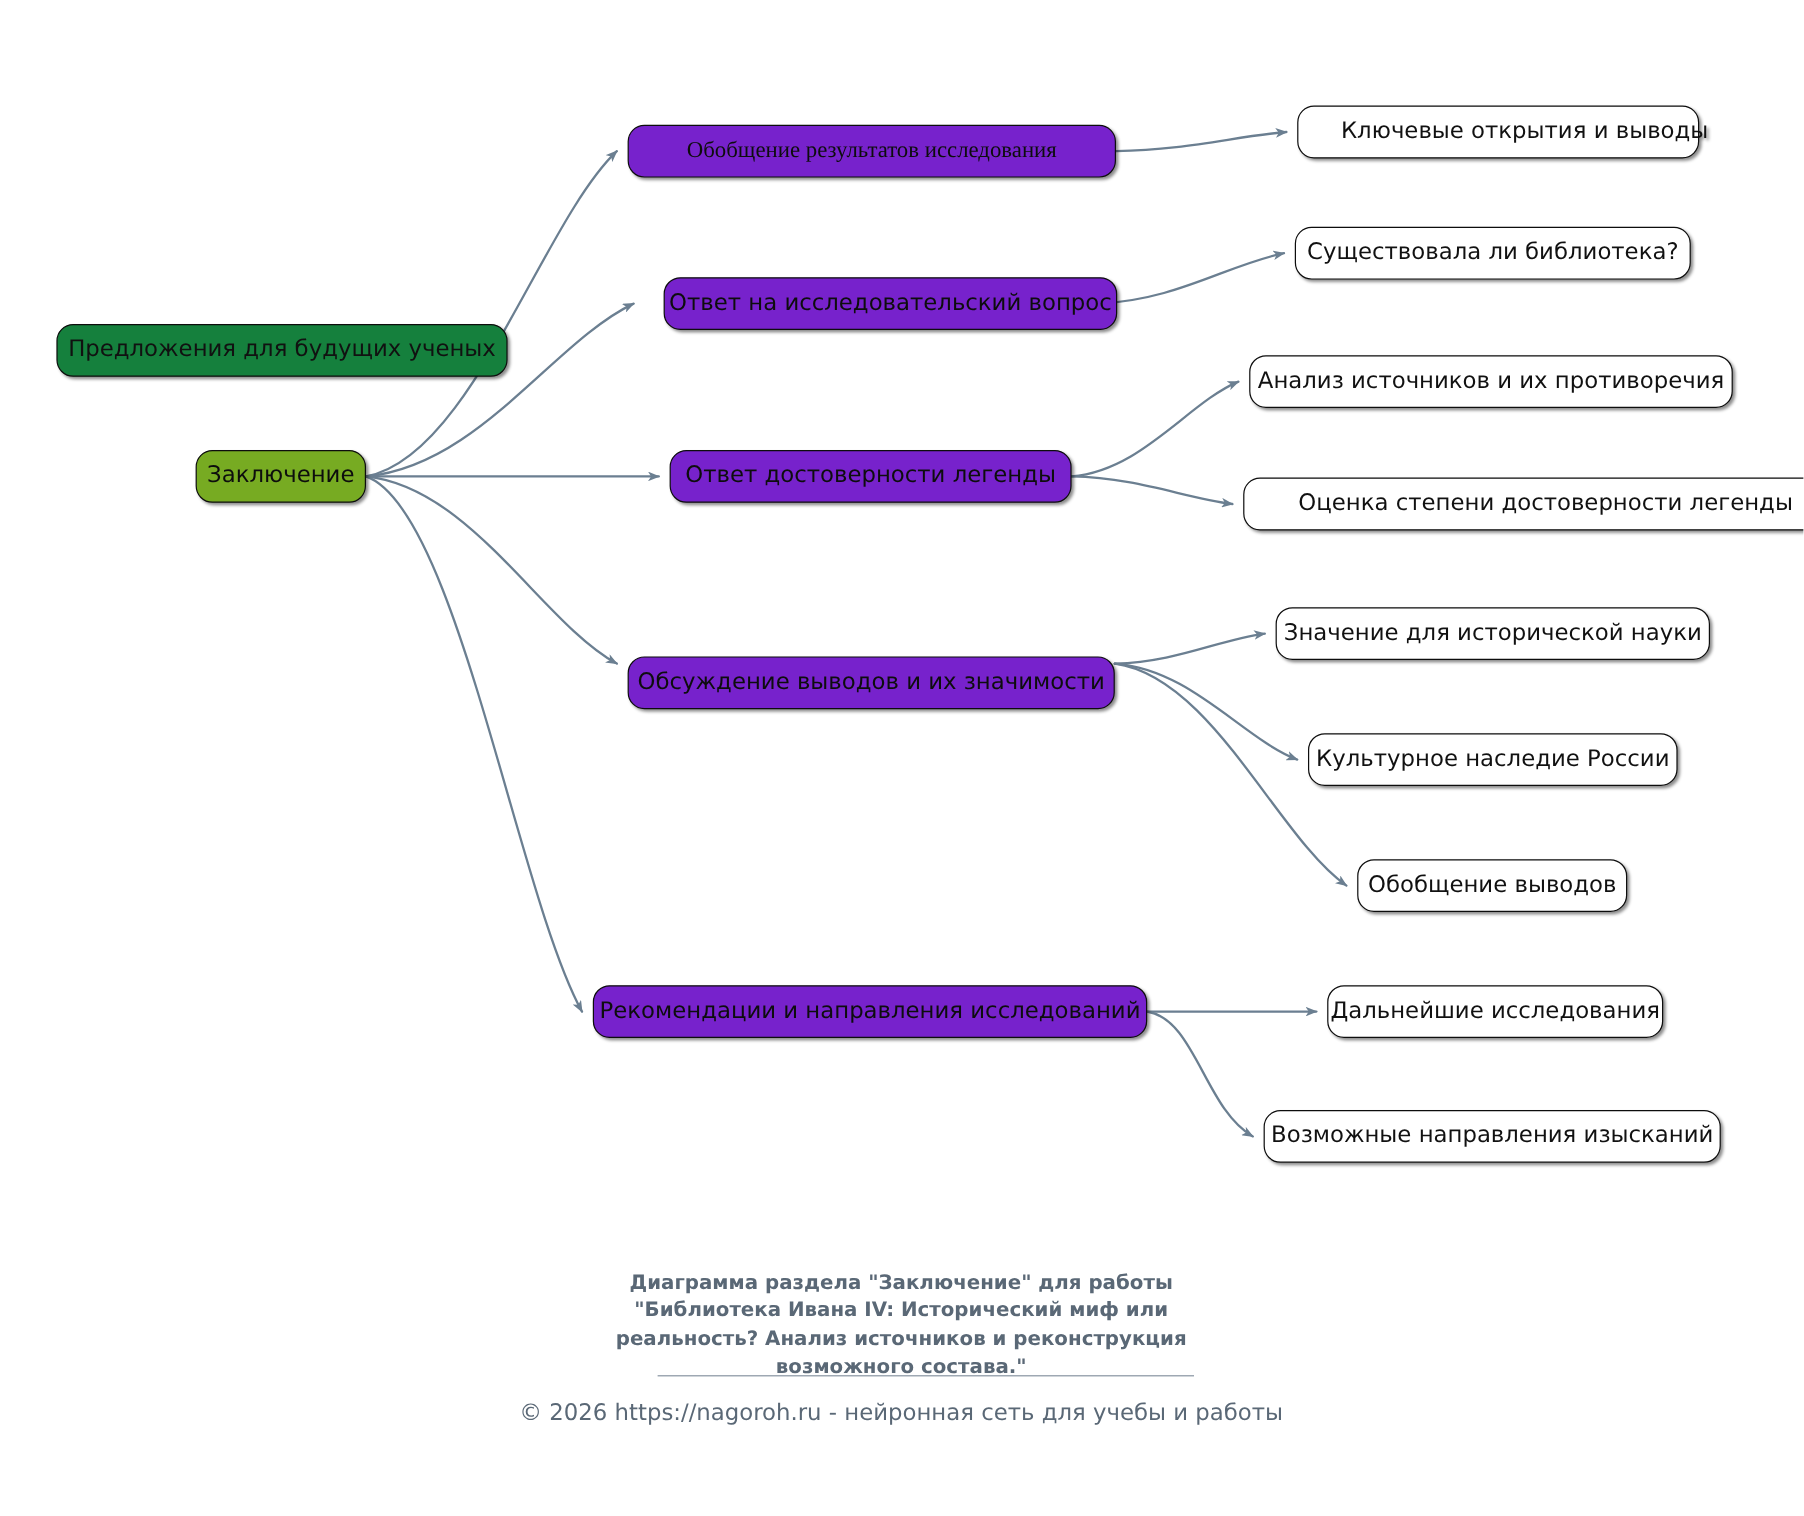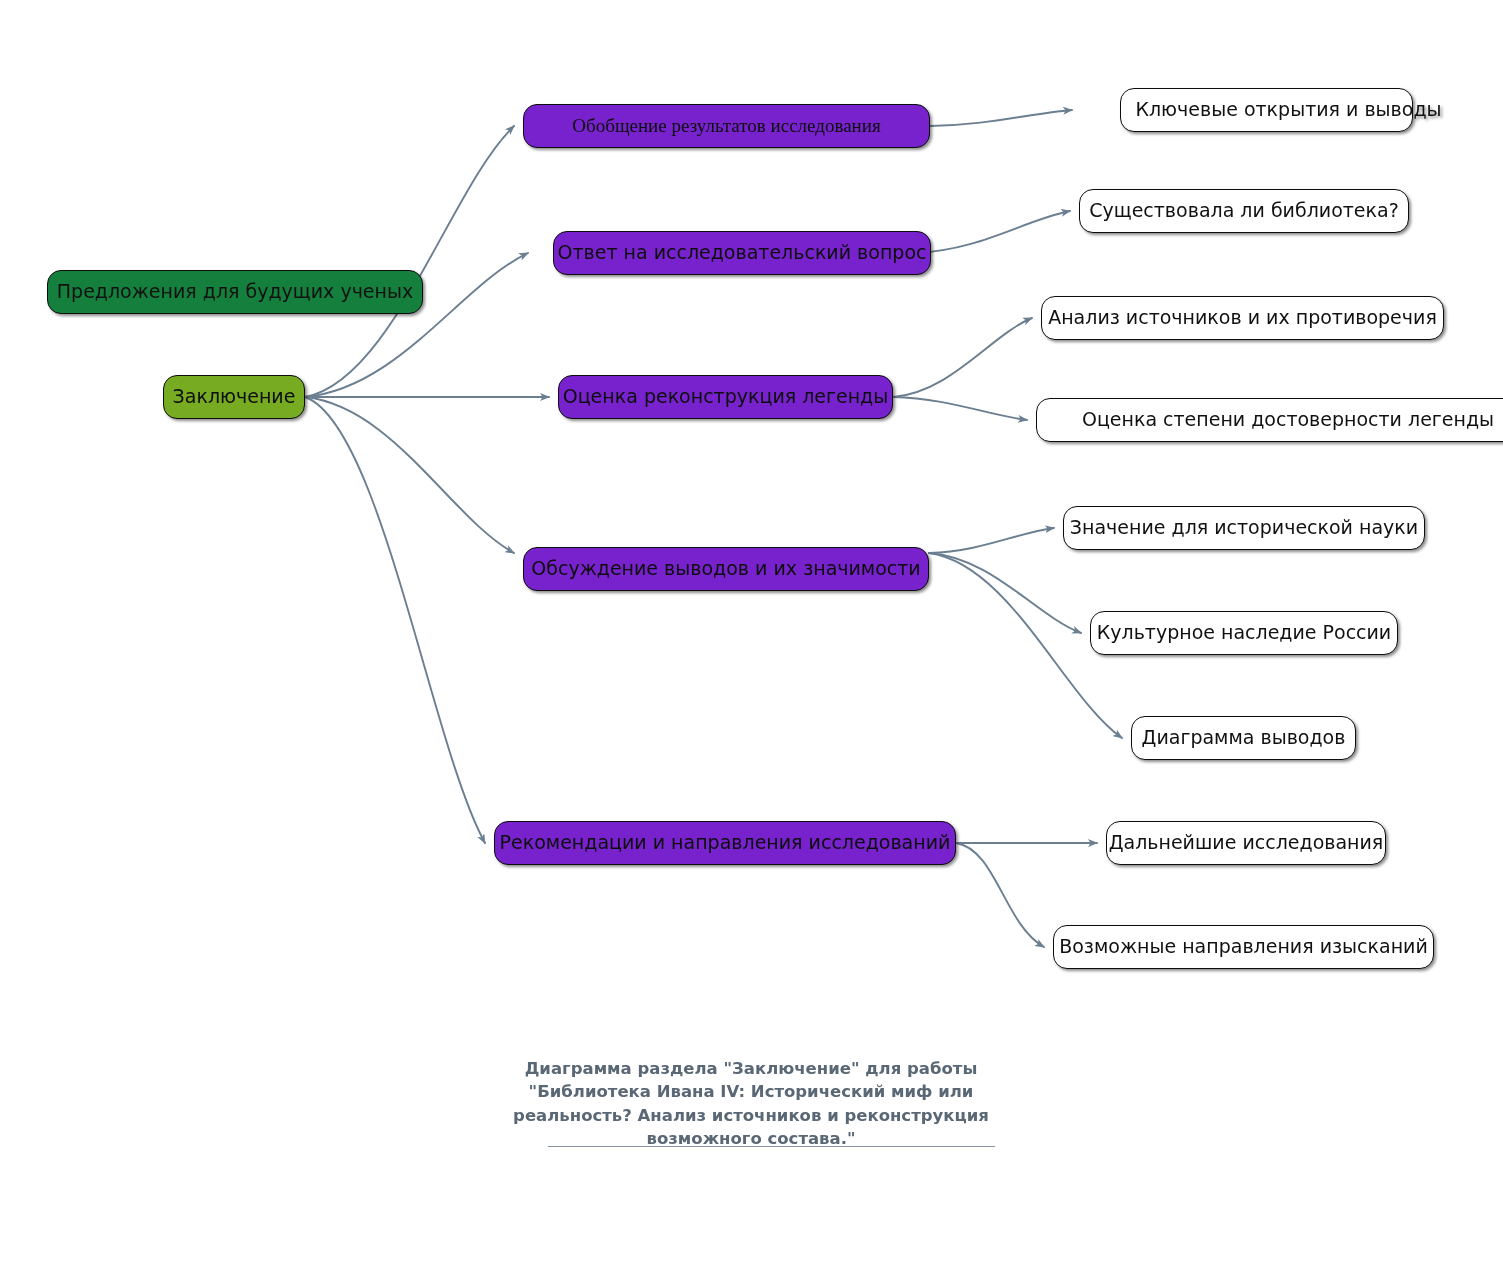--- a/index.html
+++ b/index.html
@@ -133,56 +133,57 @@
       <div class="node node-orphan" style="left: 47px; top: 270px; width: 376px; height: 44px;">
         <span>Предложения для будущих ученых</span>
       </div>
       <div class="node node-branch" style="left: 523px; top: 104px; width: 407px; height: 44px; font-family: Liberation Serif, serif;">
         <span>Обобщение результатов исследования</span>
       </div>
       <div class="node node-branch" style="left: 553px; top: 231px; width: 378px; height: 44px;">
         <span>Ответ на исследовательский вопрос</span>
       </div>
       <div class="node node-branch" style="left: 558px; top: 375px; width: 335px; height: 44px;">
-        <span>Оценка реконструкция легенды</span>
+        <span>Ответ достоверности легенды</span>
       </div>
       <div class="node node-branch" style="left: 523px; top: 531px; width: 406px; height: 44px; margin-top: 16px;">
         <span>Обсуждение выводов и их значимости</span>
       </div>
       <div class="node node-branch" style="left: 494px; top: 821px; width: 462px; height: 44px;">
         <span>Рекомендации и направления исследований</span>
       </div>
-      <div class="node node-leaf" style="left: 1120px; top: 88px; width: 293px; height: 44px; padding-left: 44px;">
+      <div class="node node-leaf" style="left: 1081px; top: 88px; width: 335px; height: 44px; padding-left: 44px;">
         <span>Ключевые открытия и выводы</span>
       </div>
       <div class="node node-leaf" style="left: 1079px; top: 189px; width: 330px; height: 44px;">
         <span>Существовала ли библиотека?</span>
       </div>
       <div class="node node-leaf" style="left: 1041px; top: 296px; width: 403px; height: 44px;">
         <span>Анализ источников и их противоречия</span>
       </div>
       <div class="node node-leaf" style="left: 1036px; top: 398px; width: 504px; height: 44px;">
         <span>Оценка степени достоверности легенды</span>
       </div>
       <div class="node node-leaf" style="left: 1063px; top: 506px; width: 362px; height: 44px;">
         <span>Значение для исторической науки</span>
       </div>
       <div class="node node-leaf" style="left: 1090px; top: 611px; width: 308px; height: 44px; text-align: right;">
         <span>Культурное наследие России</span>
       </div>
       <div class="node node-leaf" style="left: 1131px; top: 716px; width: 225px; height: 44px;">
-        <span>Диаграмма выводов</span>
+        <span>Обобщение выводов</span>
       </div>
       <div class="node node-leaf" style="left: 1106px; top: 821px; width: 280px; height: 44px;">
         <span>Дальнейшие исследования</span>
       </div>
       <div class="node node-leaf" style="left: 1053px; top: 925px; width: 381px; height: 44px;">
         <span>Возможные направления изысканий</span>
       </div>
     </div>
 
   <div id="caption">Диаграмма раздела "Заключение" для работы
 "Библиотека Ивана IV: Исторический миф или
 реальность? Анализ источников и реконструкция
 возможного состава."</div>
   <div id="caption-rule"></div>
+  <div id="copyright">© 2026 https://nagoroh.ru - нейронная сеть для учебы и работы</div>
 
 </div>
 
 </body></html>

